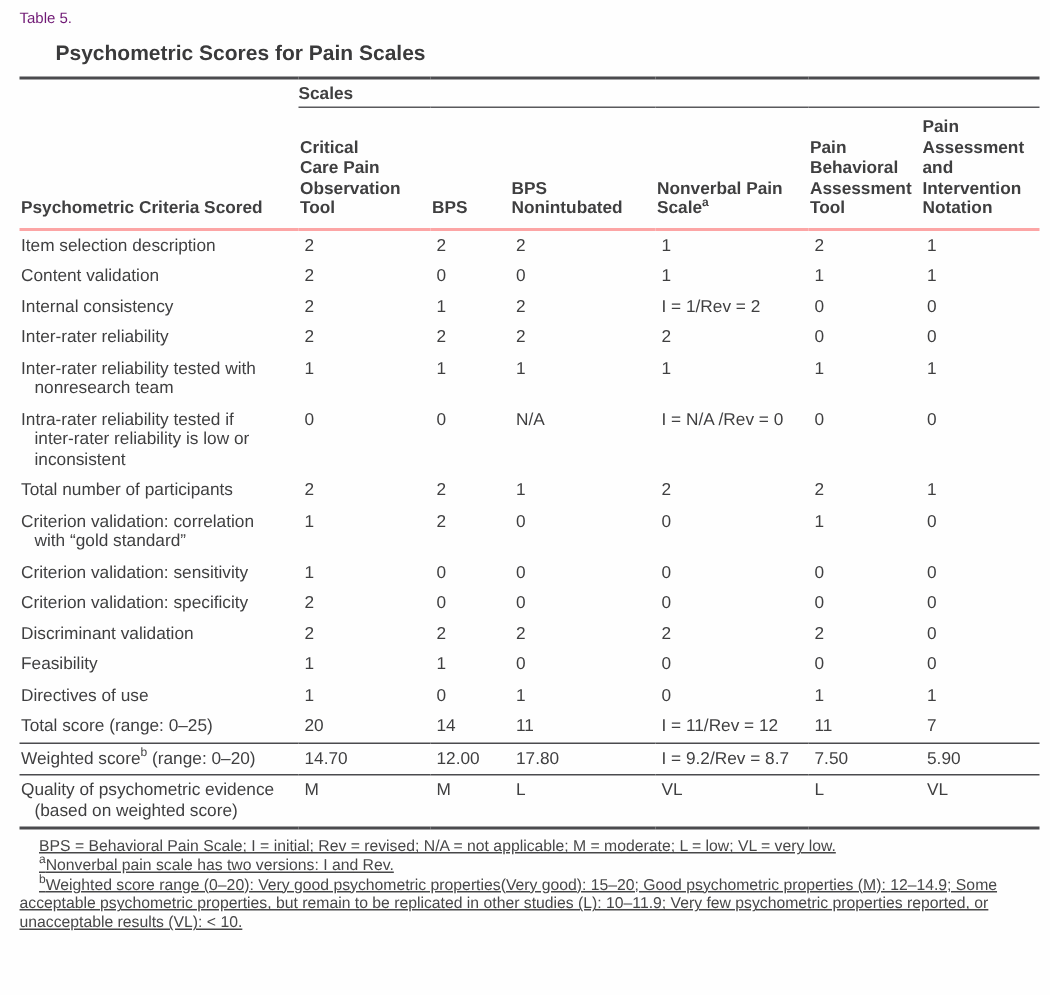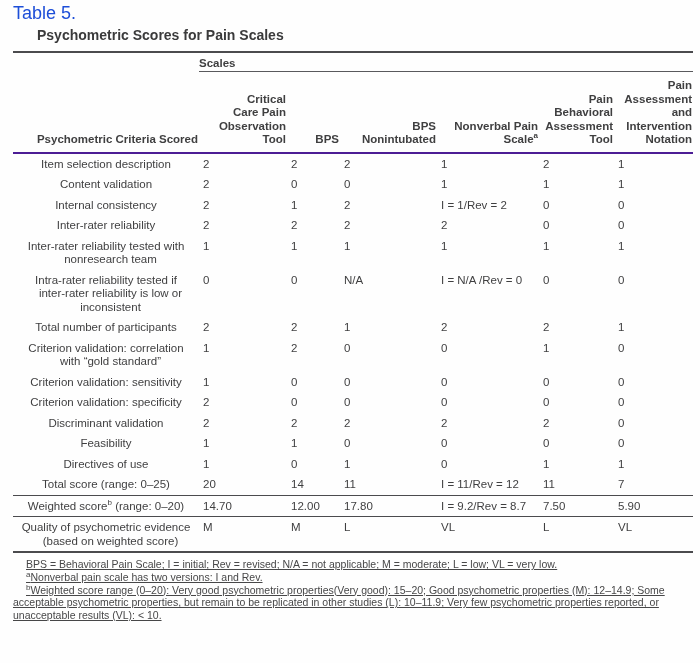--- a/index.html
+++ b/index.html
@@ -5,59 +5,58 @@
   html,body { margin:0; padding:0; }
   body {
     width:700px; height:663px;
     background:#fefefe;
     font-family:"Liberation Sans", sans-serif;
     color:#3f3f40;
     overflow:hidden;
   }
   .wrap { padding:5px 7px 0 13px; }
 
-  .tlabel { font-size:18px; line-height:16px; color:#1d4ed8; }
+  .tlabel { font-size:10px; line-height:16px; color:#701a75; }
   .ttitle { font-size:14px; font-weight:bold; line-height:17px; margin-top:6px; margin-bottom:7px; color:#3a3a3b;margin-left:24px; }
 
   table.ps {
     width:680px;
     table-layout:fixed;
     border-collapse:collapse;
     border-top:2px solid #4b4b4e;
   }
   .scales-cell {
     border-bottom:1px solid #59595c;
     text-align:left;
     font-weight:bold;
     font-size:11.5px;
     padding:4px 0 2px 0;
   }
   tr.colhdr th {
-    border-bottom:2px solid #4c1d95;
+    border-bottom:2px solid #fca5a5;
     vertical-align:bottom;
-    text-align:right;
+    text-align:left;
     font-size:11.5px;
     font-weight:bold;
     line-height:13.5px;
     padding:7px 1px 5px 1px;
     white-space:pre-line;
   }
   tbody td {
     font-size:11.5px;
     line-height:13.5px;
     vertical-align:top;
     padding:4px 1px 3px 4px;
   }
   td.lbl { padding-left:1px; }
   .hang {
     display:block;
     padding-left:9px;
     text-indent:-9px;
     white-space:pre-line;
-    text-align:center;
   }
   tr.sep    { border-bottom:1.5px solid #4b4b4e; }
   tr.sepend { border-bottom:2px solid #4b4b4e; }
 
   sup { font-size:8px; vertical-align:super; line-height:0; }
 
   .footnotes {
     margin-top:5px;
     font-size:10.5px;
     line-height:12.8px;

